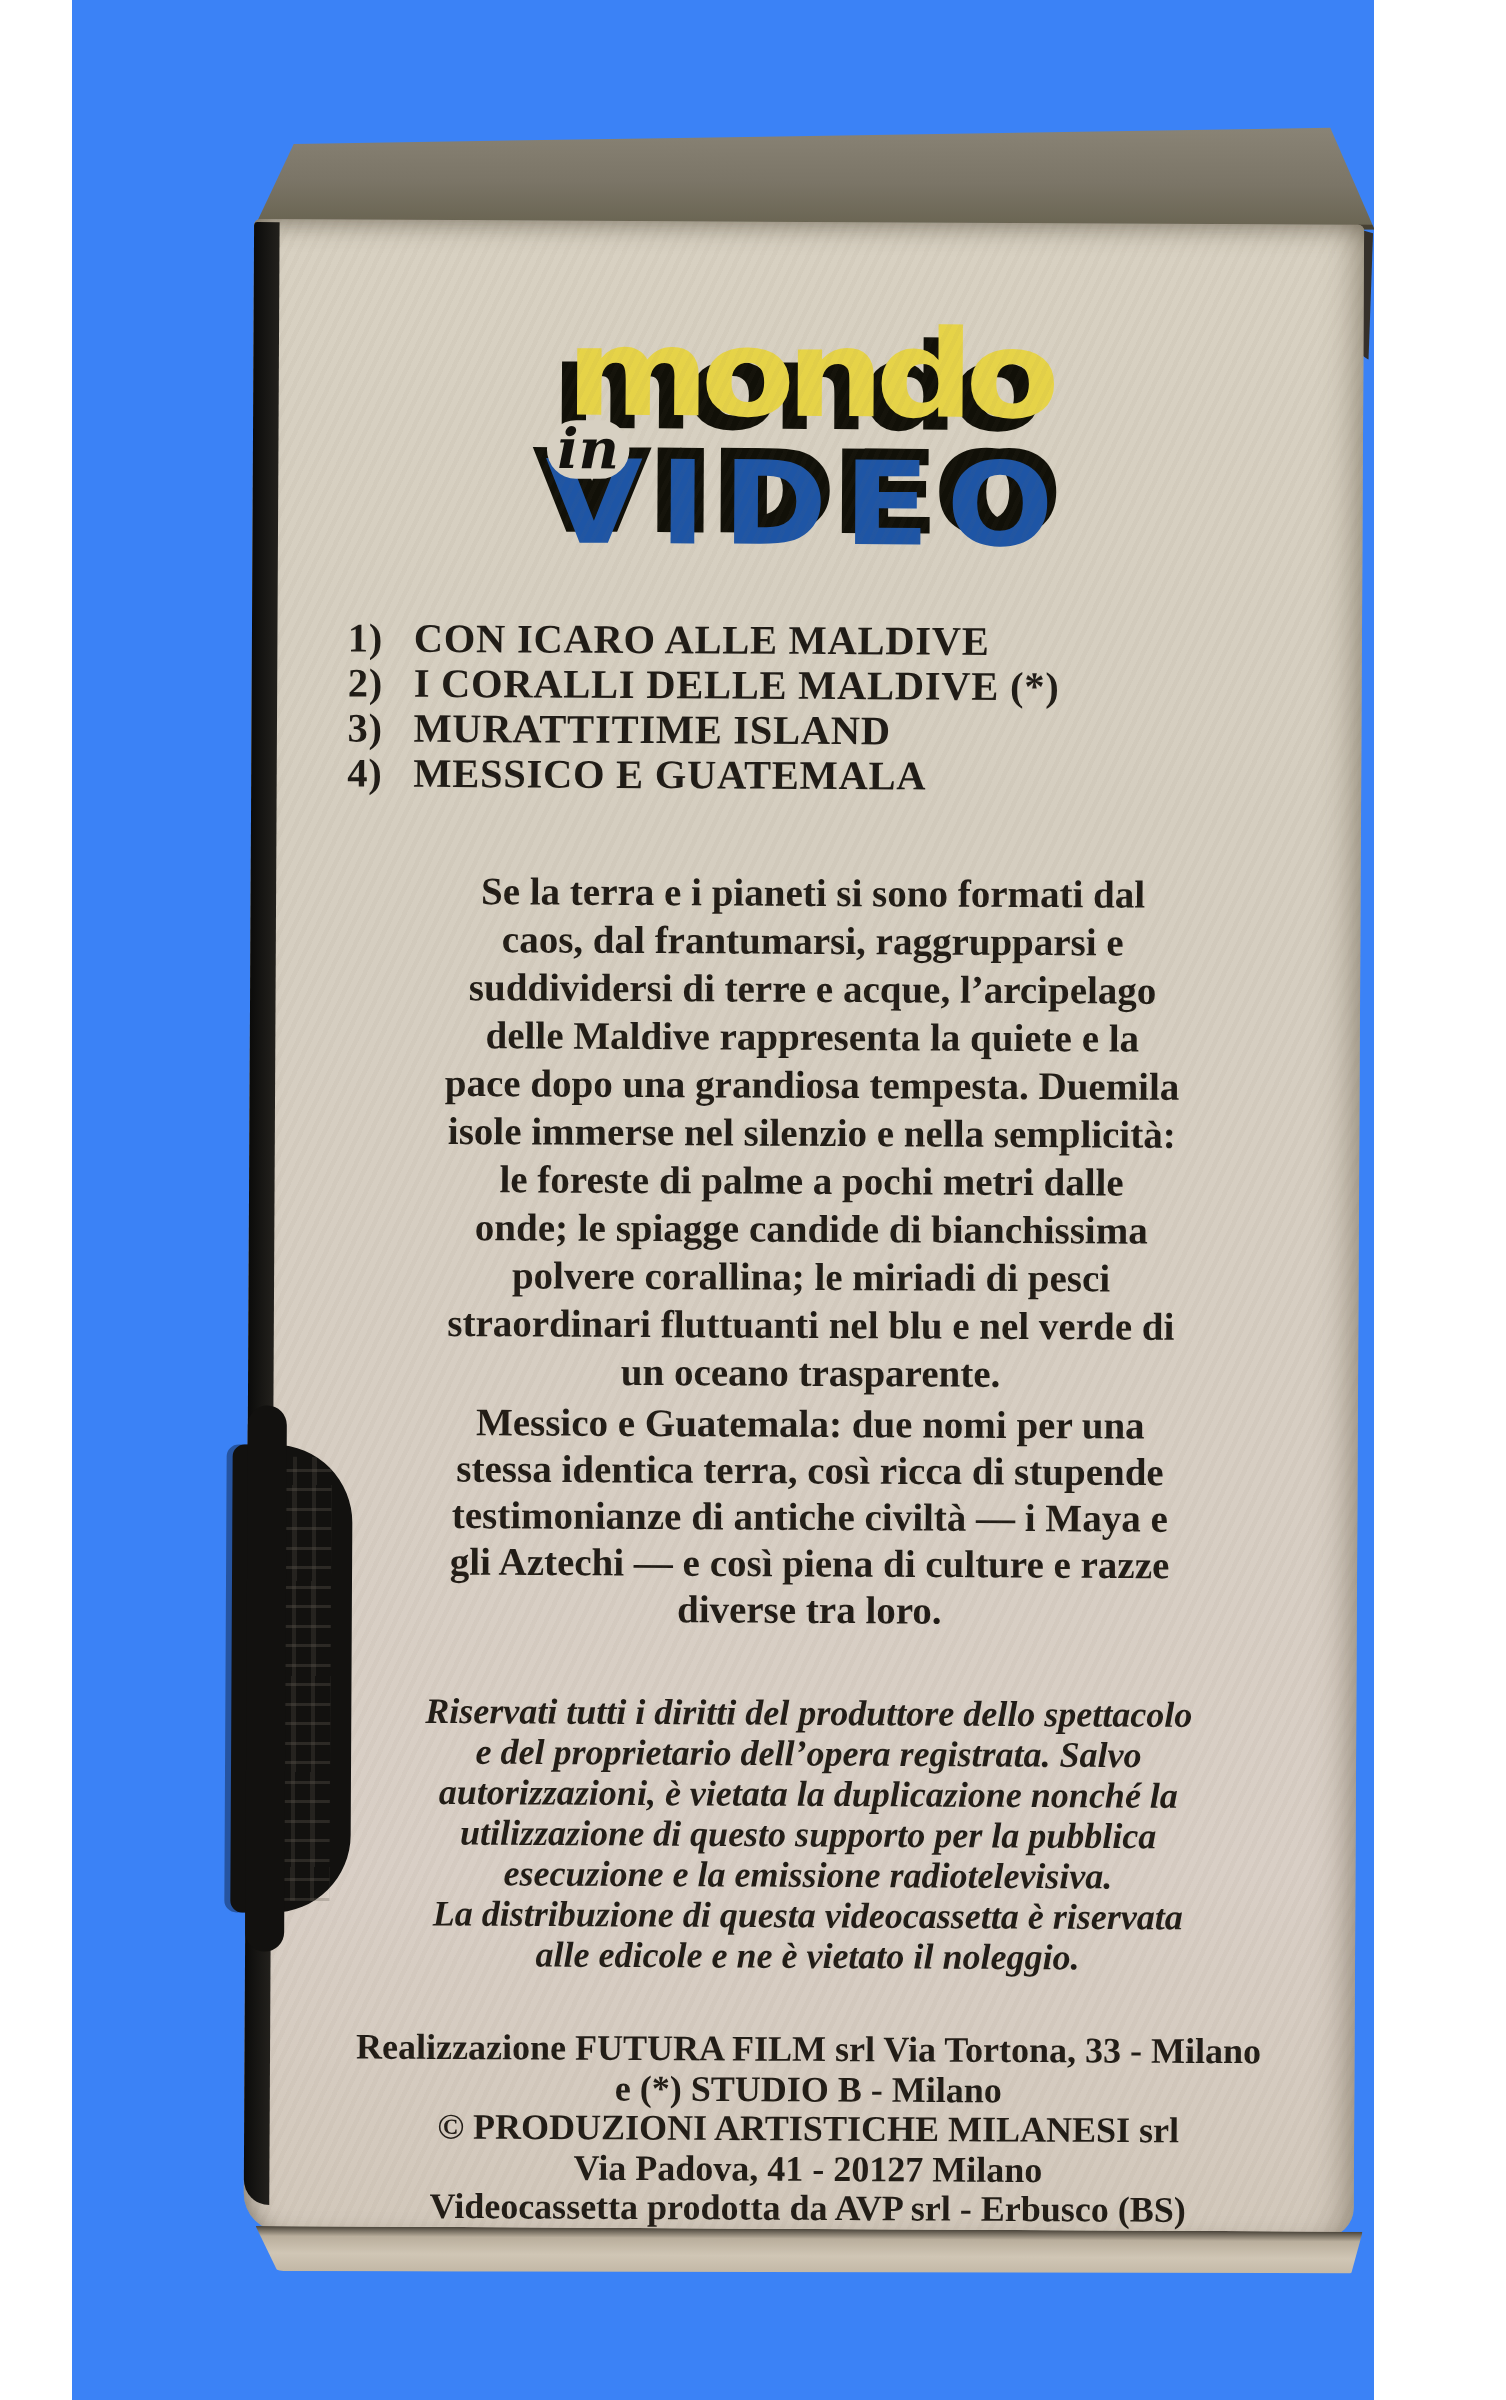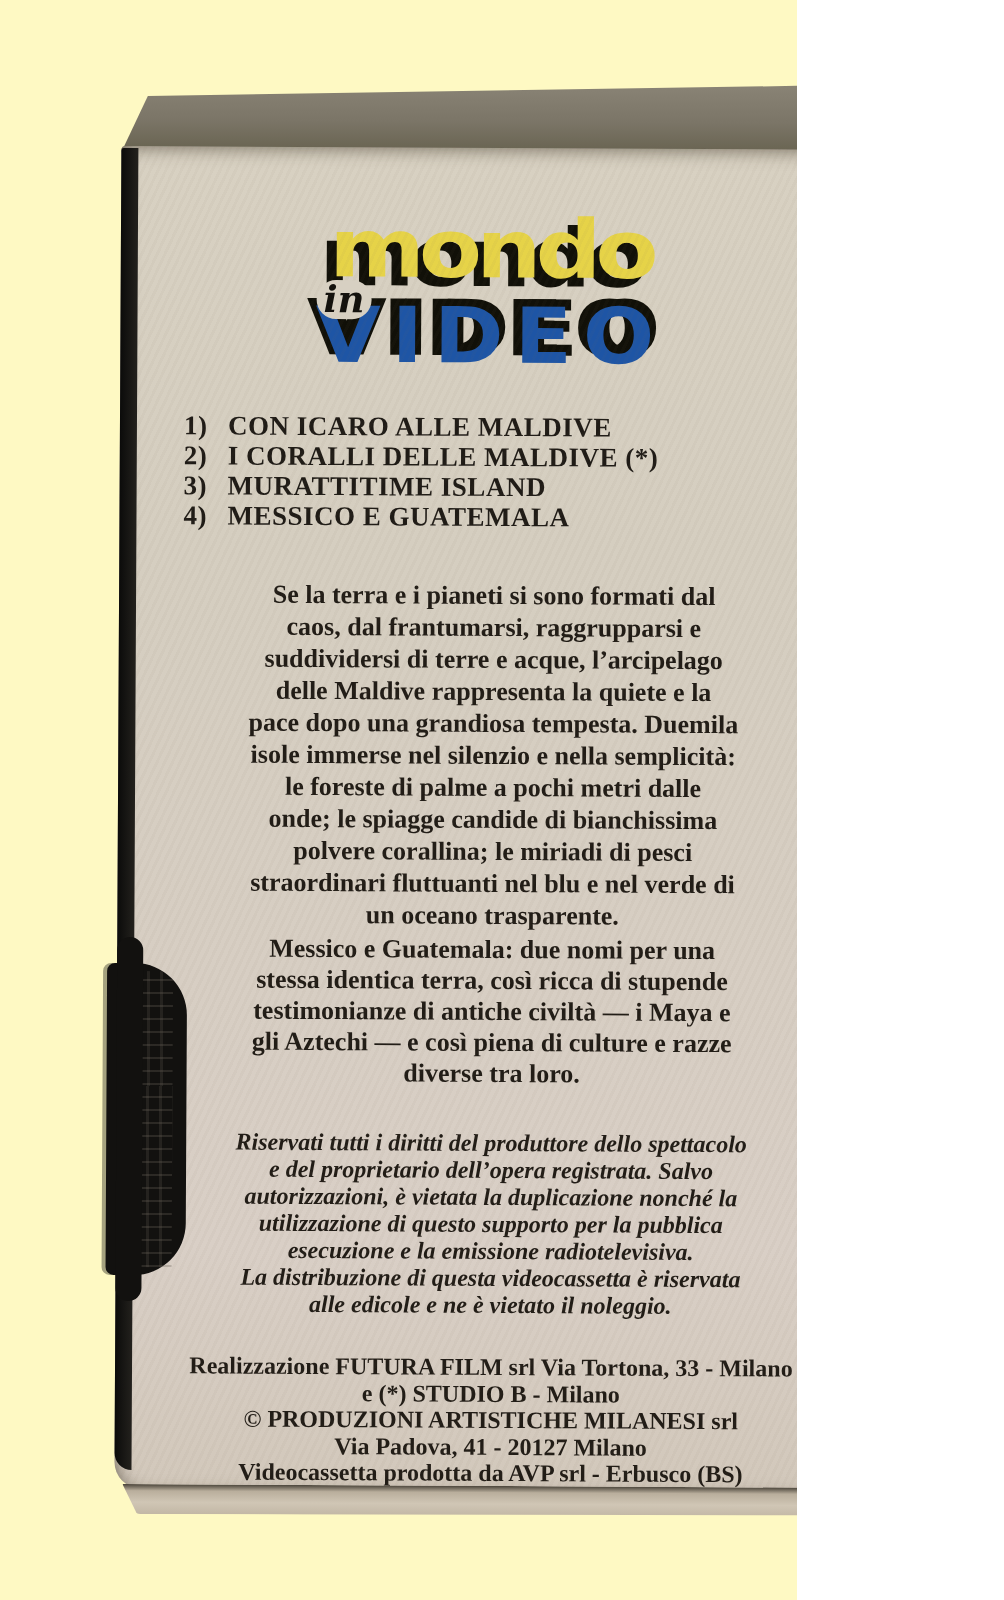--- a/index.html
+++ b/index.html
@@ -1,17 +1,17 @@
 <!DOCTYPE html>
 <html><head>
 <meta charset="utf-8">
 <style>
   html,body{margin:0;padding:0;background:#ffffff;}
-  .scene{position:relative;width:797px;height:1600px;background:#fef9c3;overflow:hidden;
-         font-family:"Liberation Serif", serif;}
+  .scene{position:relative;width:868px;height:1600px;background:#3b82f6;overflow:hidden;
+         font-family:"Liberation Serif", serif;margin-left:48px;}
   .box{position:absolute;left:0;top:0;width:1004px;height:1600px;transform:rotate(0.3deg);}
 
   
   .box-top{position:absolute;left:118px;top:82px;width:747px;height:72px;
            background:linear-gradient(180deg,#8a8476 0%,#7b7567 55%,#67624f 100%);
            clip-path:polygon(3.5% 22%,96% 2%,100% 96%,0% 100%);}
   .box-top::after{content:"";position:absolute;left:0;bottom:0;width:100%;height:6px;
            background:rgba(40,35,25,.55);}
 
   

